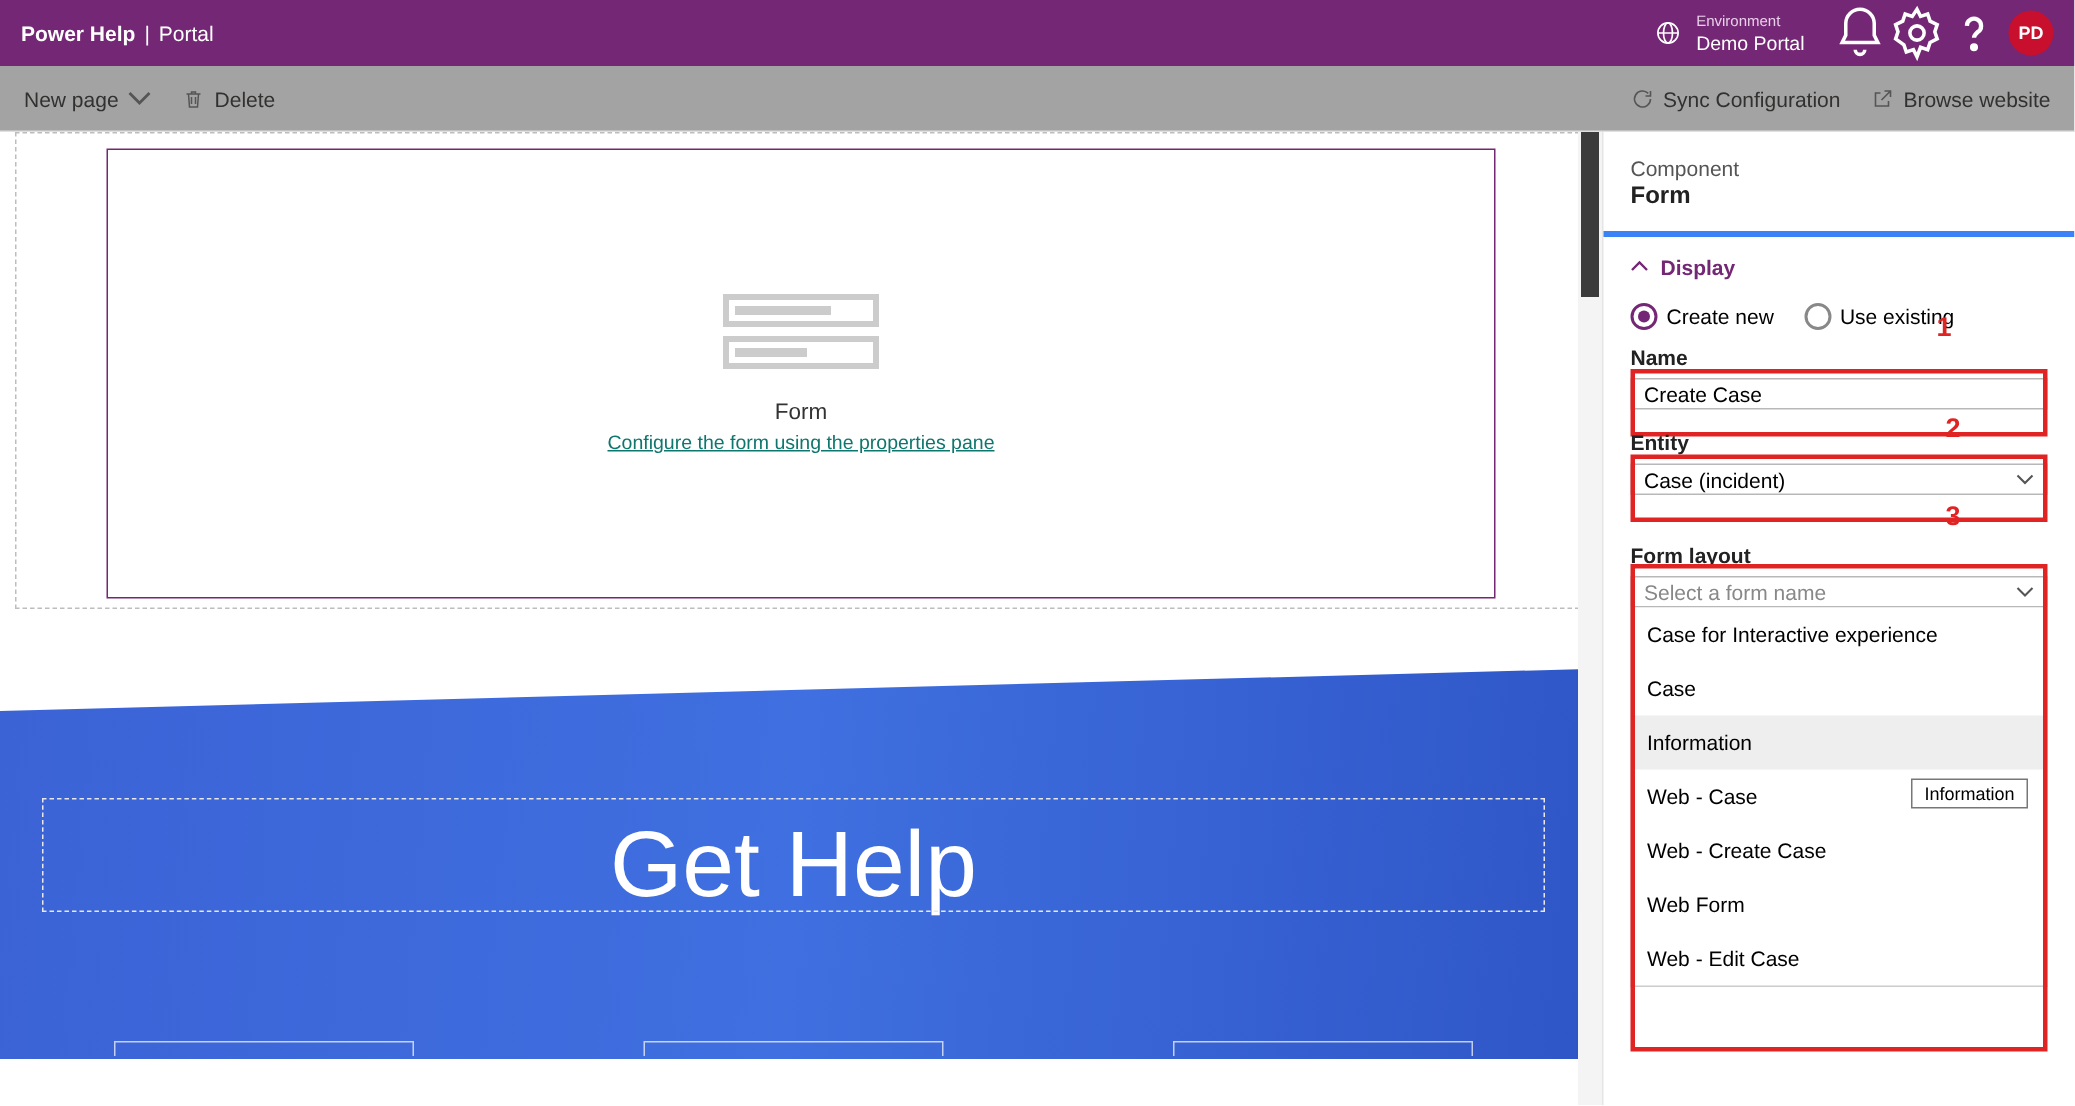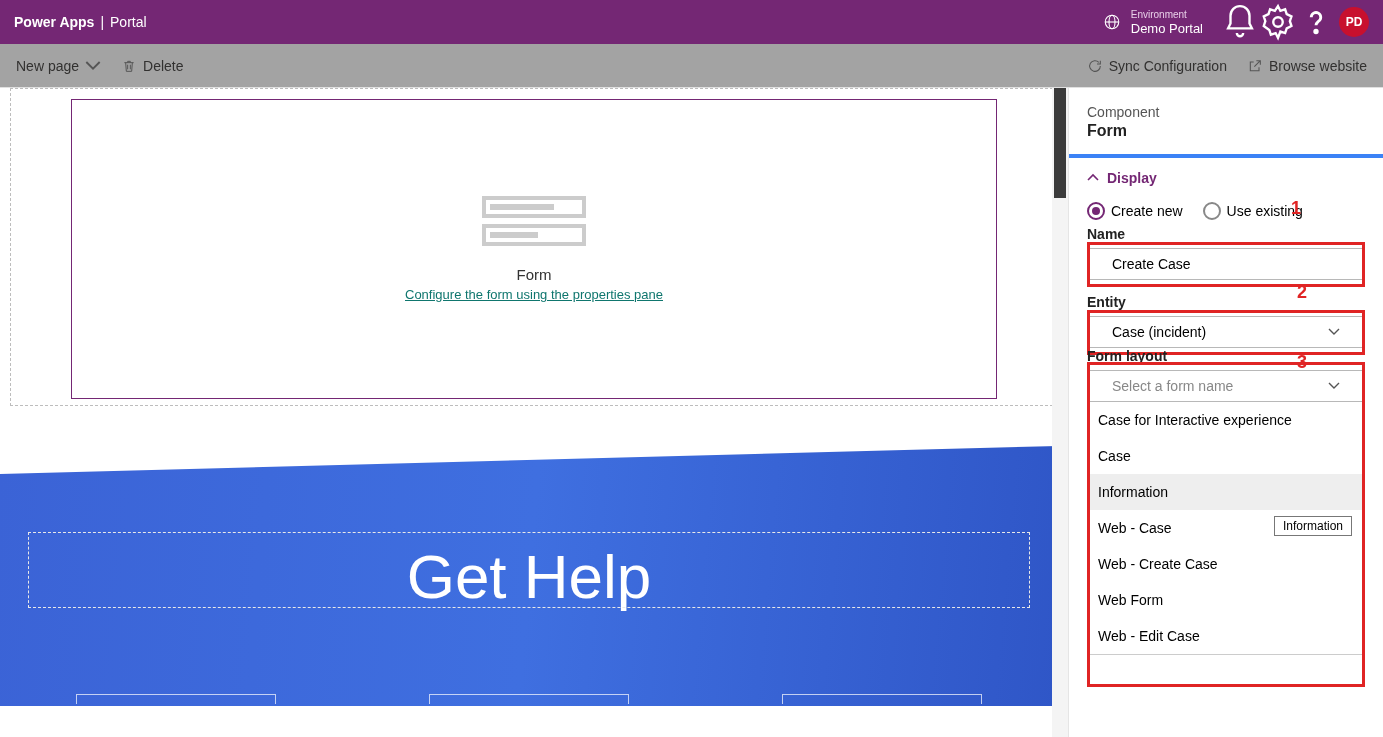--- a/index.html
+++ b/index.html
@@ -51,50 +51,50 @@
   .scrollbar { position:absolute; top:0; right:0; bottom:0; width:16px; background:#f4f4f4;}
   .scrollbar .thumb { position:absolute; left:2px; right:2px; top:0; height:110px; background:#3b3b3b;}
 
   
   .panel .phdr { padding: 16px 18px 14px; border-bottom:4px solid #3b82f6;}
   .panel .phdr .lbl { font-size:14px; color:#555;}
   .panel .phdr .val { font-size:16px; font-weight:700; color:#222; margin-top:2px;}
   .panel .sect { padding: 12px 18px 0;}
   .panel .sect .shdr { display:flex; align-items:center; gap:8px; color:#742774; font-size:14px; font-weight:600; cursor:pointer; margin-bottom:16px;}
   .panel .sect .shdr svg{ width:12px; height:12px;}
-  .radios { display:flex; gap:20px; }
+  .radios { display:flex; gap:20px; margin-bottom:10px;}
   .radios label { display:flex; align-items:center; gap:6px; font-size:14px; cursor:pointer;}
   .radios .r { width:18px; height:18px; border:2px solid #888; border-radius:50%; display:flex; align-items:center; justify-content:center;}
   .radios .r.sel { border-color:#742774;}
   .radios .r.sel .dot{ width:8px; height:8px; background:#742774; border-radius:50%;}
 
   .fld { margin-top:6px; position:relative;}
   .fld .flbl { font-size:14px; font-weight:600; color:#222; margin-bottom:6px; display:block;}
-  .fld input, .fld .sel { width:100%; height:32px; border:1px solid #b8b8b8; padding:0 24px; font-size:14px; background:#fff;}
+  .fld input, .fld .sel { width:100%; height:21px; border:1px solid #b8b8b8; padding:0 8px; font-size:14px; background:#fff;}
   .fld .sel { display:flex; align-items:center; justify-content:space-between; cursor:pointer;}
   .fld .sel .ph { color:#888;}
   .fld .sel svg { width:12px; height:12px;}
   .highlight { position:absolute; border:3px solid #e02424; pointer-events:none;}
   .hlnum { position:absolute; color:#e02424; font-weight:700; font-size:18px; pointer-events:none;}
 
   .dropdown { border:1px solid #ccc; border-top:0; background:#fff;}
   .dropdown .opt { padding:10px 10px; font-size:14px; cursor:pointer; position:relative;}
   .dropdown .opt.hov { background:#eee;}
   .tooltip { position:absolute; right:12px; top:6px; background:#fff; border:1px solid #777; padding:2px 8px; font-size:12px;}
 
   
   #hl1 { left:0; right:0; top:-6px; height:45px;}
   #hl2 { left:0; right:0; top:-6px; height:45px;}
   #hl3 { left:0; right:0; top:-8px; height:325px;}
 </style>
 </head>
 <body>
 
 <div class="hdr">
-  <span class="brand">Power Apps</span>
+  <span class="brand">Power Help</span>
   <span class="sep">|</span>
   <span>Portal</span>
   <div class="spacer"></div>
   <div class="env">
     <svg viewBox="0 0 24 24" fill="none" stroke="#fff" stroke-width="1.5">
         <circle cx="12" cy="12" r="9"></circle>
         <ellipse cx="12" cy="12" rx="4" ry="9"></ellipse>
         <line x1="3" y1="12" x2="21" y2="12"></line>
       </svg>
     <div class="env-txt">
@@ -233,21 +233,21 @@
               </svg>
           </div>
           <div id="hl2" class="highlight"></div>
         </div>
       </div>
 
       <div style="position:relative;">
         <span class="hlnum" style="right:58px; top:4px;">3</span>
       </div>
 
-      <div class="fld" style="margin-top:0; position:relative;">
+      <div class="fld" style="margin-top:32px; position:relative;">
         <span class="flbl">Form layout</span>
         <div style="position:relative;">
           <div class="sel">
             <span class="ph">Select a form name</span>
             <svg viewBox="0 0 12 12">
                 <path d="M1 3l5 5 5-5" fill="none" stroke="#555" stroke-width="1.4"></path>
               </svg>
           </div>
           <div class="dropdown" id="dd">
               <div class="opt">Case for Interactive experience</div>

